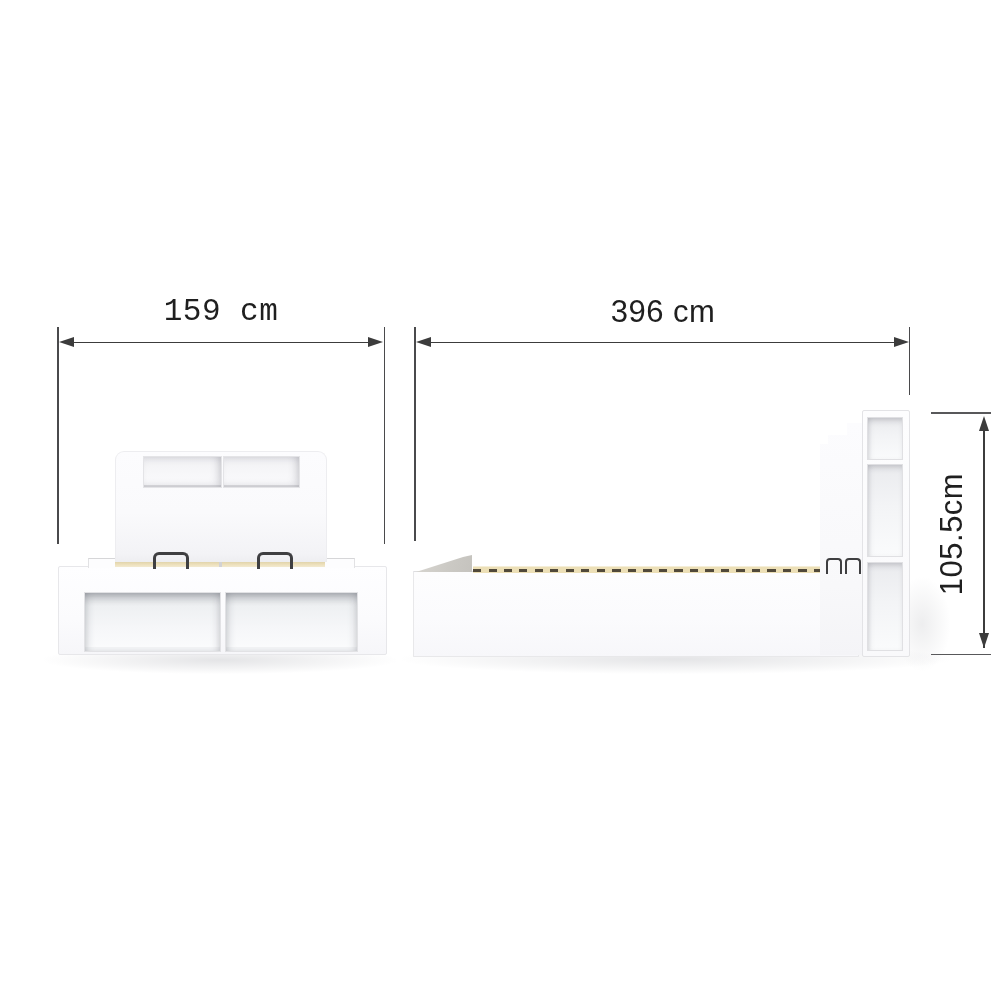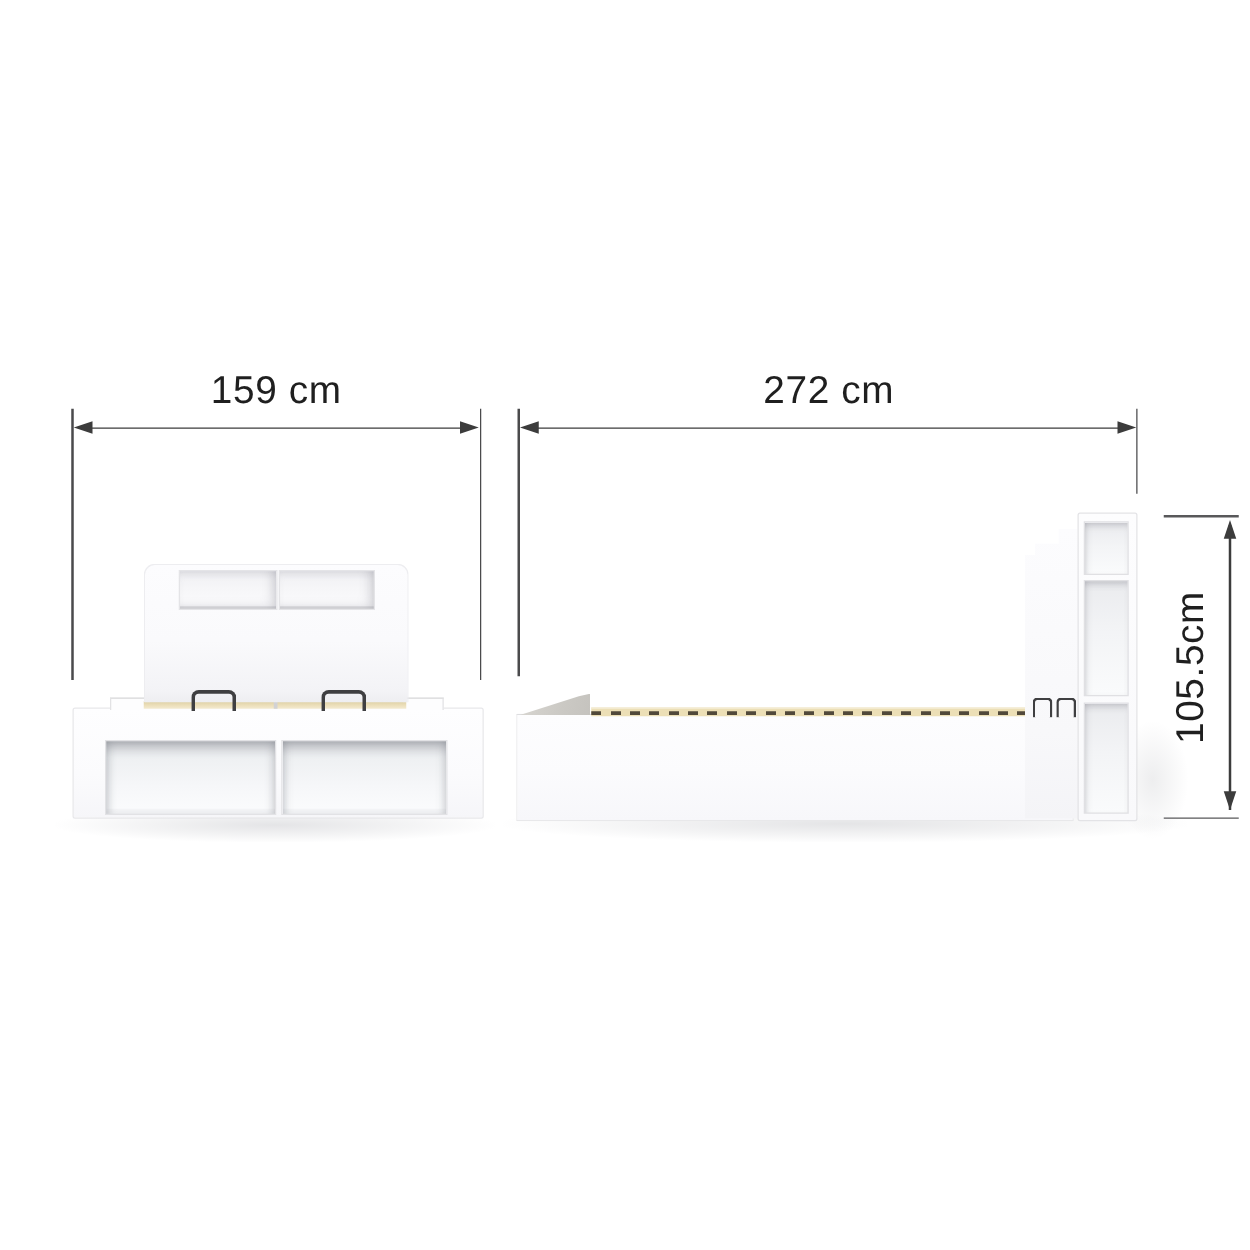--- a/index.html
+++ b/index.html
@@ -72,30 +72,30 @@
   #sv-shadow{left:402px;top:644px;width:548px;height:30px;}
   #sv-shadow-right{left:893px;top:576px;width:58px;height:96px;
     background:radial-gradient(ellipse at center, rgba(130,132,140,.14) 0%, rgba(130,132,140,0) 70%);}
 </style>
 </head>
 <body>
 
 <div class="canvas">
 
   <div class="abs">
-    <div class="abs dim-label" style="left:96px;top:294px;width:250px;">159 cm</div>
+    <div class="abs dim-label" style="left:96px;top:294px;width:250px;font-family:Liberation Mono, monospace;">159 cm</div>
     <div class="abs ext-line" style="left:57px;top:327px;height:217px;"></div>
     <div class="abs ext-line" style="left:383.5px;top:327px;height:217px;"></div>
     <div class="abs dim-line-h" style="left:68px;top:341.5px;width:306px;"></div>
     <div class="abs ah ah-left" style="left:59px;top:337px;"></div>
     <div class="abs ah ah-right" style="left:368px;top:337px;"></div>
   </div>
 
   <div class="abs">
-    <div class="abs dim-label" style="left:538px;top:294px;width:250px;">272 cm</div>
+    <div class="abs dim-label" style="left:538px;top:294px;width:250px;">396 cm</div>
     <div class="abs ext-line" style="left:414px;top:327px;height:214px;"></div>
     <div class="abs ext-line" style="left:908.5px;top:327px;height:68px;"></div>
     <div class="abs dim-line-h" style="left:425px;top:341.5px;width:475px;"></div>
     <div class="abs ah ah-left" style="left:416px;top:337px;"></div>
     <div class="abs ah ah-right" style="left:894px;top:337px;"></div>
   </div>
 
   <div class="abs">
     <div class="abs tick-h" style="left:931px;top:412px;width:60px;"></div>
     <div class="abs tick-h" style="left:931px;top:653.5px;width:60px;"></div>

